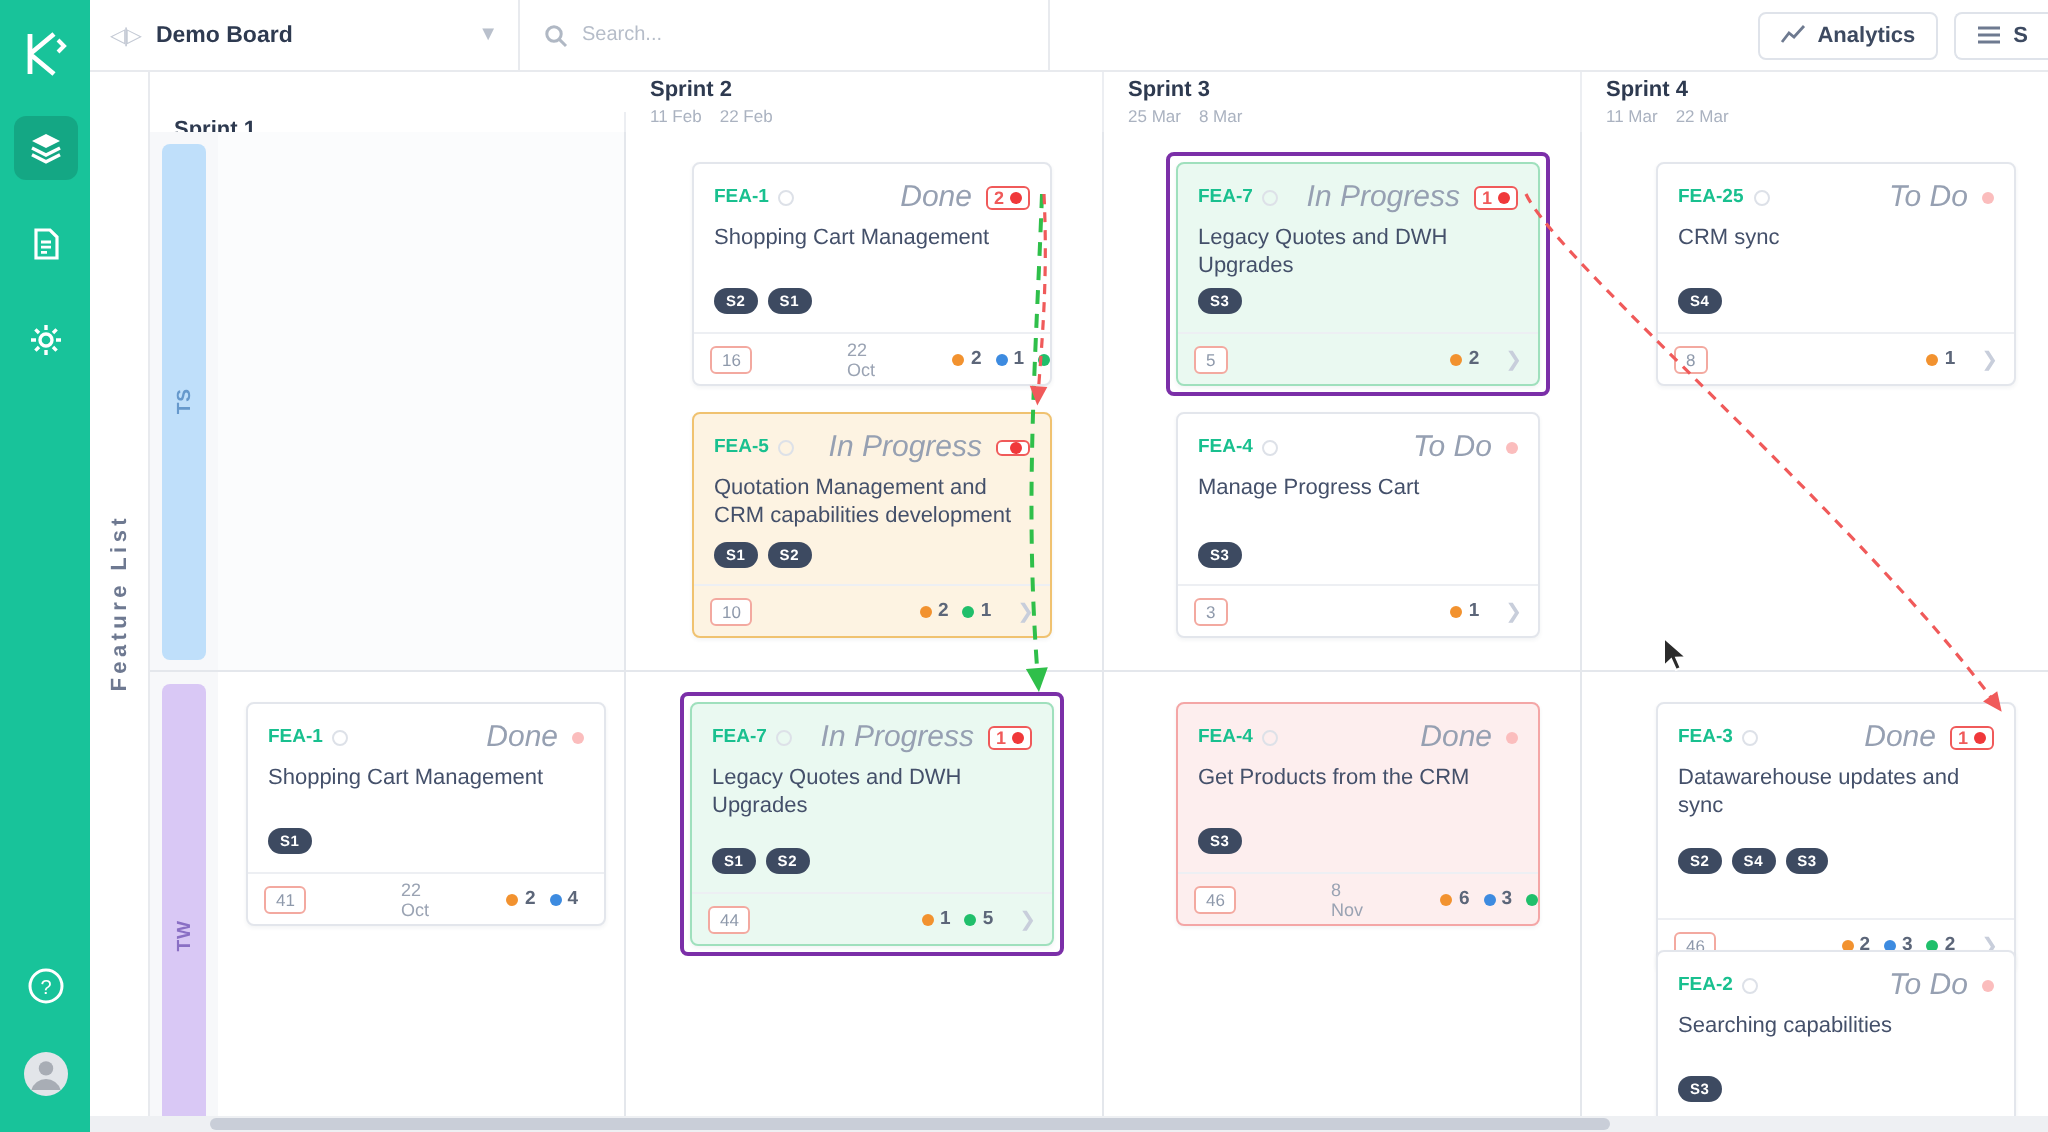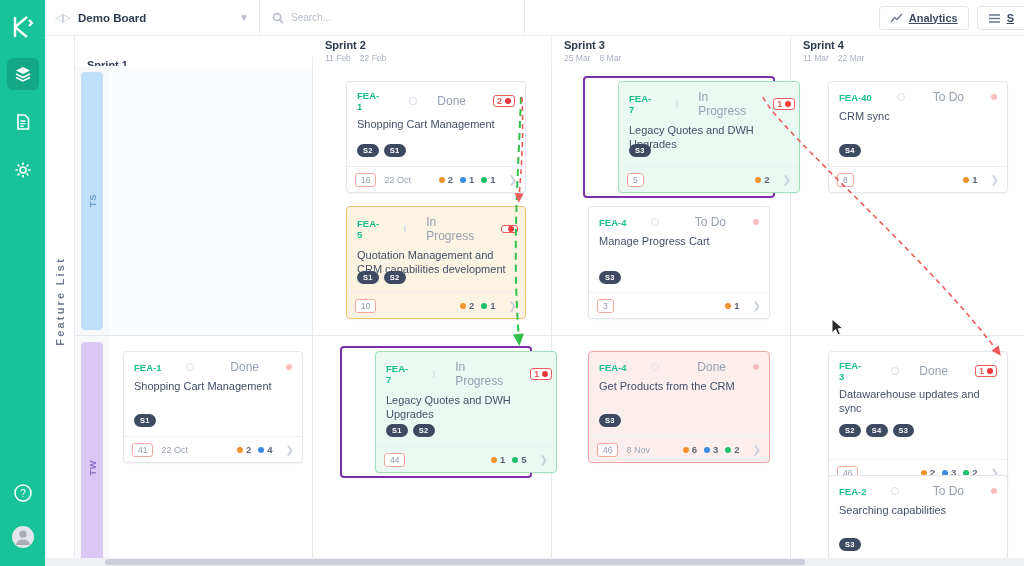--- a/index.html
+++ b/index.html
@@ -45,24 +45,24 @@
   .hdr-search .ph { font-size: 10px; color: #b6bdc9; }
   .griffin-wrap { padding: 0 14px; display: flex; align-items: center; height: 36px; }
   .griffin {
     border: 2px solid #8a3fc0; border-radius: 3px;
     padding: 4px 12px; display: flex; align-items: center; gap: 7px;
   }
   .griffin .lbl { color: #18c39a; font-size: 11.5px; font-weight: bold; }
   .griffin .chev { color: #7fd9c0; }
   .hdr-right { margin-left: auto; display: flex; align-items: center; gap: 0; padding-right: 0; }
   .hdr-btn {
-    display: flex; align-items: flex-end; gap: 6px;
+    display: flex; align-items: flex-start; gap: 6px;
     border: 1px solid #dfe3ea; border-radius: 4px;
     padding: 5px 10px; margin-right: 8px; background: #fff;
-    font-size: 11px; font-weight: bold; color: #3d4a61; white-space: nowrap; text-decoration: underline;
+    font-size: 11px; font-weight: bold; color: #3d4a61; white-space: nowrap;
   }
   .hdr-btn.cut { border-radius: 4px 0 0 4px; border-right: none; margin-right: 0; }
   
   #board { position: absolute; left: 45px; top: 36px; right: 0; bottom: 0; background: #f7f8fa; overflow: hidden; }
   #featurelist {
     position: absolute; left: 0; top: 0; width: 30px; height: 530px;
     background: #fff; border-right: 1px solid #e8eaee;
     display: flex; align-items: center; justify-content: center;
   }
   #featurelist span {
@@ -91,48 +91,48 @@
   }
   .lane-cols { position: absolute; left: 0; right: 0; top: 0; bottom: 0; }
   .lane-col { position: absolute; top: 0; bottom: 0; border-right: 1px solid #e4e7ec; background: #fff; }
   .lane-col.empty { background: #fbfcfd; }
   
   .card {
     position: absolute; background: #fff; border: 1px solid #e3e6ec;
     border-radius: 4px; box-shadow: 0 1px 2px rgba(40,50,70,.06);
     overflow: hidden;
   }
-  .card.green { background: #eaf9f1; border-color: #9fe0bd; margin-left: 30px; }
+  .card.green { background: #eaf9f1; border-color: #9fe0bd; }
   .card.orange { background: #fdf3e2; border-color: #f0c270; }
   .card.pink { background: #fdeeee; border-color: #f4a6a6; }
   .card-sel {
     position: absolute; border: 2px solid #7b2fa8; border-radius: 4px;
   }
   .card-body { padding: 8px 10px 0 10px; position: relative; }
-  .card-top { display: flex; align-items: center; gap: 20px; }
+  .card-top { display: flex; align-items: center; }
   .fea-id { font-size: 9.5px; font-weight: bold; color: #19c08f; }
   .clock { width: 8px; height: 8px; border: 1.3px solid #dde1e8; border-radius: 50%; margin-left: 5px; }
-  .card-status { margin-left: auto; font-size: 12px; color: #96a0b2; }
+  .card-status { margin-left: auto; font-size: 15px; color: #96a0b2; font-style: italic; }
   .warn {
     margin-left: 7px; display: flex; align-items: center; gap: 3px;
     border: 1px solid #f05a5a; border-radius: 3px; padding: 0px 3px; background: #fff;
   }
   .warn .n { font-size: 9px; font-weight: bold; color: #f05a5a; }
   .warn .dot { width: 6px; height: 6px; border-radius: 50%; background: #f0383a; }
   .warn.plain { border: none; background: transparent; padding: 0; margin-left: 7px; }
   .warn.plain .dot { background: #fbbdbd; }
   .card-title { font-size: 11px; color: #44506a; line-height: 14px; margin-top: 5px; }
   .tags { position: absolute; left: 10px; display: flex; gap: 5px; }
   .tag {
     background: #3d4a61; color: #fff; border-radius: 8px;
     font-size: 7.5px; font-weight: bold; padding: 2px 6px; letter-spacing: .3px;
   }
   .card-foot {
     position: absolute; left: 0; right: 0; bottom: 0; height: 26px;
-    border-top: 1px solid #edeff3; display: flex; align-items: center; padding: 0 8px;
+    border-top: 1px solid #edeff3; display: flex; align-items: center; padding: 0 8px; gap: 39px;
   }
   .est {
     border: 1px solid #f3a9a0; border-radius: 3px; color: #8e99ab;
     font-size: 8.5px; padding: 1px 5px; background: #fff;
   }
   .fdate { font-size: 9px; color: #9aa3b3; margin-left: 8px; }
   .counts { margin-left: auto; display: flex; align-items: center; gap: 7px; }
   .cnt { display: flex; align-items: center; gap: 3px; font-size: 9.5px; font-weight: bold; color: #5c6679; }
   .cdot { width: 6px; height: 6px; border-radius: 50%; }
   .arrow-r { color: #c8cedb; font-size: 10px; margin-left: 6px; }
@@ -388,21 +388,21 @@
                 <span>1</span>
               </span>
             <span class="arrow-r">❯</span>
           </span>
         </div>
       </div>
 
       <div class="card" style="left:753px;top:15px;width:180px;height:112px;">
         <div class="card-body">
           <div class="card-top">
-            <span class="fea-id">FEA-40</span>
+            <span class="fea-id">FEA-25</span>
             <span class="clock"></span>
             <span class="card-status">To Do</span>
             <span class="warn plain">
               <span class="dot"></span>
             </span>
           </div>
           <div class="card-title">CRM sync</div>
         </div>
         <div class="tags" style="top:62px;">
           <span class="tag">S4</span>

